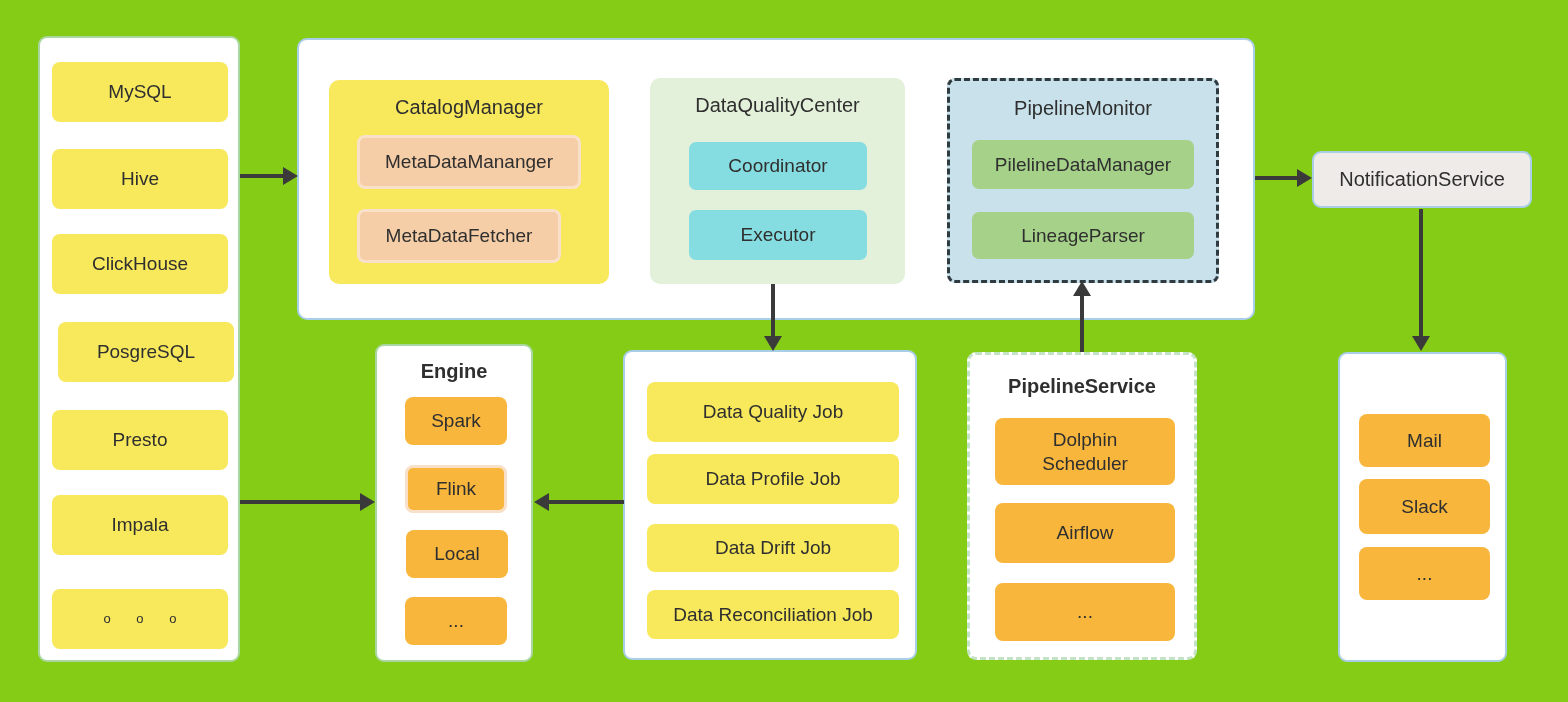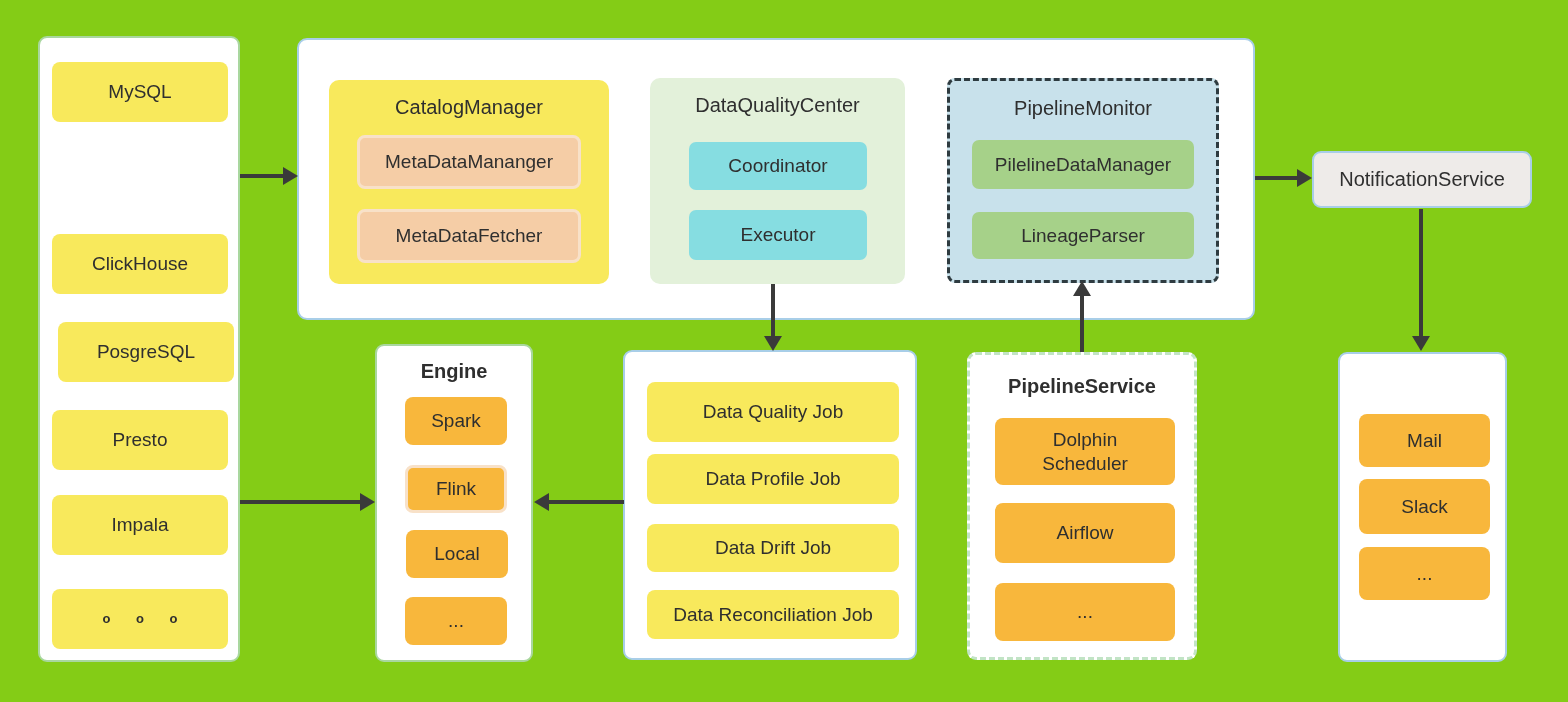--- a/index.html
+++ b/index.html
@@ -19,53 +19,54 @@
     display:flex;align-items:center;justify-content:center;text-align:center;
     font-size:19px;line-height:1.25;
   }
   .yellow{background:var(--c-yellow,#f9ea5c);}
   .orange{background:var(--c-orange,#f8b63c);}
   .peach{background:var(--c-peach,#f5cda6);border:3px solid var(--c-peach-border,#f9e2cb);}
   .cyan{background:var(--c-cyan,#86dde1);border-radius:7px;}
   .greenbox{background:var(--c-green-box,#a6d189);border-radius:7px;}
   .flink-border{border:3px solid var(--c-peach-border,#f6cf9f);}
   .prewrap{white-space:pre-line;}
-  .small-dots{font-size:13px;font-weight:700;letter-spacing:11px;text-indent:11px;}
+  .small-dots{font-size:13px;font-weight:400;letter-spacing:11px;text-indent:11px;}
   .hline{position:absolute;height:4px;background:var(--c-arrow,#3a3a3a);}
   .vline{position:absolute;width:4px;background:var(--c-arrow,#3a3a3a);}
   .head-right{position:absolute;width:0;height:0;border-top:9px solid transparent;border-bottom:9px solid transparent;border-left:15px solid var(--c-arrow,#3a3a3a);}
   .head-left{position:absolute;width:0;height:0;border-top:9px solid transparent;border-bottom:9px solid transparent;border-right:15px solid var(--c-arrow,#3a3a3a);}
   .head-down{position:absolute;width:0;height:0;border-left:9px solid transparent;border-right:9px solid transparent;border-top:15px solid var(--c-arrow,#3a3a3a);}
   .head-up{position:absolute;width:0;height:0;border-left:9px solid transparent;border-right:9px solid transparent;border-bottom:15px solid var(--c-arrow,#3a3a3a);}
   .notif{
     position:absolute;box-sizing:border-box;border-radius:9px;
     background:var(--c-gray-fill,#eeebe9);border:2px solid var(--c-border-blue,#a8cee8);
     display:flex;align-items:center;justify-content:center;font-size:20px;
   }
 </style>
 </head>
 <body>
 
 <div class="diagram">
 
   <div class="container b-green" style="left:38px;top:36px;width:202px;height:626px;">
     <div class="node yellow" style="left:12px;top:24px;width:176px;height:60px;">MySQL</div>
+    <div class="node yellow" style="left:12px;top:111px;width:176px;height:60px;">Hive</div>
     <div class="node yellow" style="left:12px;top:196px;width:176px;height:60px;">ClickHouse</div>
     <div class="node yellow" style="left:12px;top:284px;width:176px;height:60px;margin-left:6px;">PosgreSQL</div>
     <div class="node yellow" style="left:12px;top:372px;width:176px;height:60px;">Presto</div>
     <div class="node yellow" style="left:12px;top:457px;width:176px;height:60px;">Impala</div>
     <div class="node yellow small-dots" style="left:12px;top:551px;width:176px;height:60px;">o o o</div>
   </div>
 
   <div class="container b-blue" style="left:297px;top:38px;width:958px;height:282px;border-radius:10px;">
 
     <div class="panel yellow" style="left:30px;top:40px;width:280px;height:204px;">
       <div class="panel-title">CatalogManager</div>
       <div class="node peach" style="left:28px;top:55px;width:224px;height:54px;">MetaDataMananger</div>
-      <div class="node peach" style="left:28px;top:129px;width:224px;height:54px;">MetaDataFetcher</div>
+      <div class="node peach" style="left:28px;top:129px;width:204px;height:54px;">MetaDataFetcher</div>
     </div>
 
     <div class="panel" style="left:351px;top:38px;width:255px;height:206px;background:var(--c-green-fill,#e3f1da);">
       <div class="panel-title">DataQualityCenter</div>
       <div class="node cyan" style="left:39px;top:64px;width:178px;height:48px;">Coordinator</div>
       <div class="node cyan" style="left:39px;top:132px;width:178px;height:50px;">Executor</div>
     </div>
 
     <div class="panel" style="left:648px;top:38px;width:272px;height:205px;background:var(--c-blue-fill,#c8e1eb);border:3px dashed var(--c-dash-dark,#2e3b40);border-radius:8px;">
       <div class="panel-title">PipelineMonitor</div>

